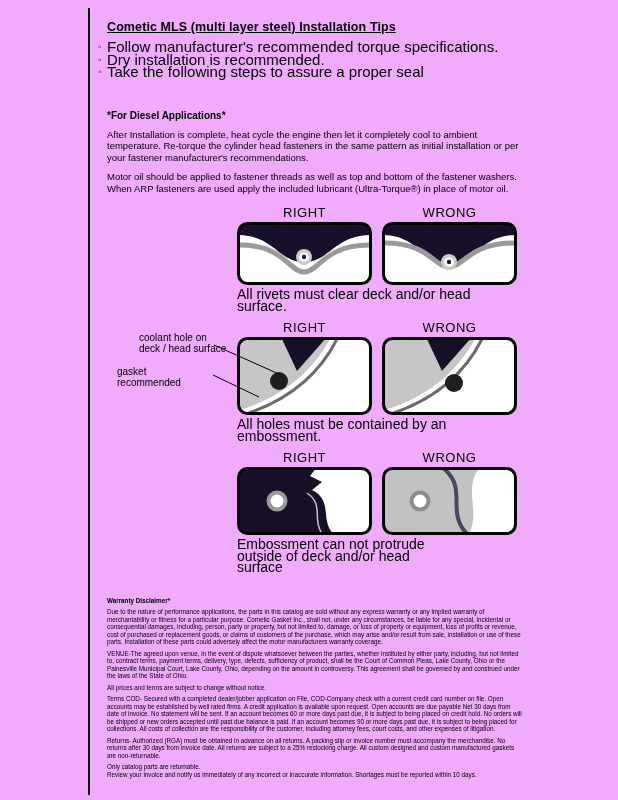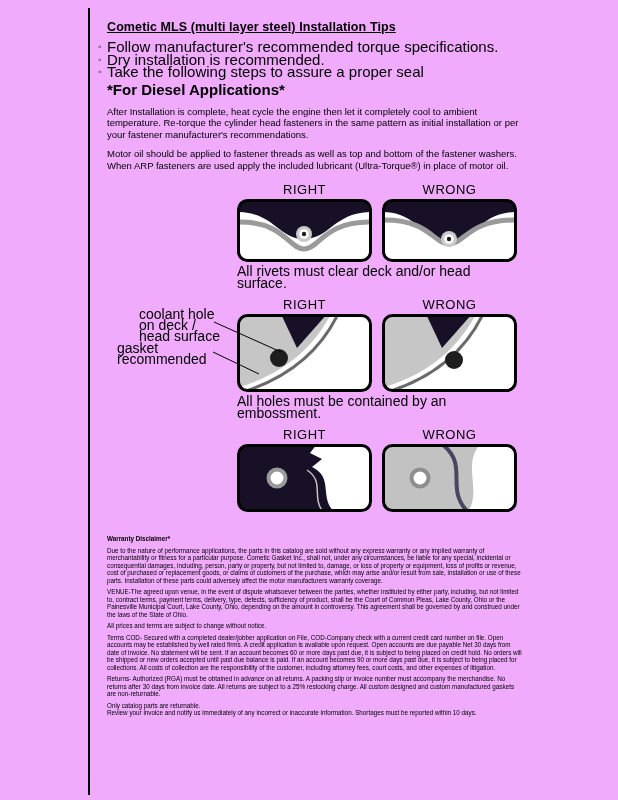--- a/index.html
+++ b/index.html
@@ -14,34 +14,34 @@
   .content { position: absolute; left: 107px; top: 20px; width: 416px; }
 
   .title { font-size: 12.5px; font-weight: bold; text-decoration: underline; margin-bottom: 7px; letter-spacing: 0.1px; }
 
   ul.tips { list-style: none; }
   ul.tips li { position: relative; font-size: 15px; line-height: 12.5px; }
   ul.tips li::before { content: "\25E6"; position: absolute; left: -9px; top: 0; font-size: 10px; }
   ul.subtips li { margin-left: 19px; }
   ul.subtips li::before { content: "\2022"; font-size: 9px; left: -9px; }
 
-  .diesel-heading { font-size: 15px; font-weight: bold; margin-top: 2px; }
+  .diesel-heading { font-size: 10px; font-weight: bold; margin-top: 31px; }
   .para { font-size: 9.5px; line-height: 11.5px; margin-top: 8px; width: 416px; }
 
   .diagrams { margin-left: 130px; margin-top: 11px; width: 280px; }
   .drow { margin-bottom: 8px; }
   .pair-labels { display: flex; }
   .pair-labels span { width: 135px; text-align: center; font-size: 13px; letter-spacing: 0.5px; }
   .pair-labels span + span { margin-left: 10px; }
   .panels { display: flex; gap: 10px; position: relative; margin-top: 2px; }
   svg.panel { display: block; flex: 0 0 auto; }
   .caption { font-size: 14px; margin-top: 4px; line-height: 11.5px; }
   .caption.two-line { width: 212px; }
 
-  .callout { position: absolute; font-size: 14px; line-height: 11px; }
+  .callout { position: absolute; font-size: 10px; line-height: 11px; }
   .callout1 { left: -98px; top: -5px; width: 88px; }
   .callout2 { left: -120px; top: 29px; width: 96px; }
   .callout-lines { position: absolute; left: -28px; top: 0; width: 110px; height: 70px; overflow: visible; }
 
   .disclaimer { margin-top: 23px; width: 416px; font-size: 6.3px; line-height: 7.5px; }
   .disclaimer .dheading { font-size: 6.3px; font-weight: bold; margin-bottom: 4px; }
   .disclaimer p { margin-bottom: 4px; }
 
   .footer { position: absolute; left: 386px; top: 800px; font-size: 11.5px; letter-spacing: 0.3px; }
 </style>
@@ -183,20 +183,21 @@
               </defs>
             <g clip-path="url(#cpF)">
               <rect width="135" height="68" fill="#ffffff"></rect>
               <path d="M0,0 H98 C80,22 100,46 86,68 H0 Z" fill="#c2c2c2"></path>
               <path d="M60,0 C88,22 62,44 86,68" fill="none" stroke="#4a4560" stroke-width="4"></path>
               <circle cx="38" cy="34" r="8.5" fill="#ffffff" stroke="#8e8e8e" stroke-width="4"></circle>
             </g>
             <rect x="1.5" y="1.5" width="132" height="65" rx="9" fill="none" stroke="#000000" stroke-width="3"></rect>
           </svg>
         </div>
+        <div class="caption two-line">Embossment can not protrude outside of deck and/or head surface</div>
       </div>
 
     </div>
 
     <div class="disclaimer">
       <div class="dheading">Warranty Disclaimer*</div>
       <p>Due to the nature of performance applications, the parts in this catalog are sold without any express warranty or any implied warranty of merchantability or fitness for a particular purpose.  Cometic Gasket Inc., shall not, under any circumstances, be liable for any special, incidental or consequential damages, including, person, party or property, but not limited to, damage, or loss of property or equipment, loss of profits or revenue, cost of purchased or replacement goods, or claims of customers of the purchase, which may arise and/or result from sale, installation or use of these parts.  Installation of these parts could adversely affect the motor manufacturers warranty coverage.</p>
       <p>VENUE-The agreed upon venue, in the event of dispute whatsoever between the parties, whether instituted by either party, including, but not limited to, contract terms, payment terms, delivery, type, defects, sufficiency of product, shall be the Court of Common Pleas, Lake County, Ohio or the Painesville Municipal Court, Lake County, Ohio, depending on the amount in controversy. This agreement shall be governed by and construed under the laws of the State of Ohio.</p>
       <p>All prices and terms are subject to change without notice.</p>
       <p>Terms COD- Secured with a completed dealer/jobber application on File, COD-Company check with a current credit card number on file.  Open accounts may be established by well rated firms.  A credit application is available upon request.  Open accounts are due payable Net 30 days from date of invoice.  No statement will be sent.  If an account becomes 60 or more days past due, it is subject to being placed on credit hold.  No orders will be shipped or new orders accepted until past due balance is paid.  If an account becomes 90 or more days past due, it is subject to being placed for collections.  All costs of collection are the responsibility of the customer, including attorney fees, court costs, and other expenses of litigation.</p>

